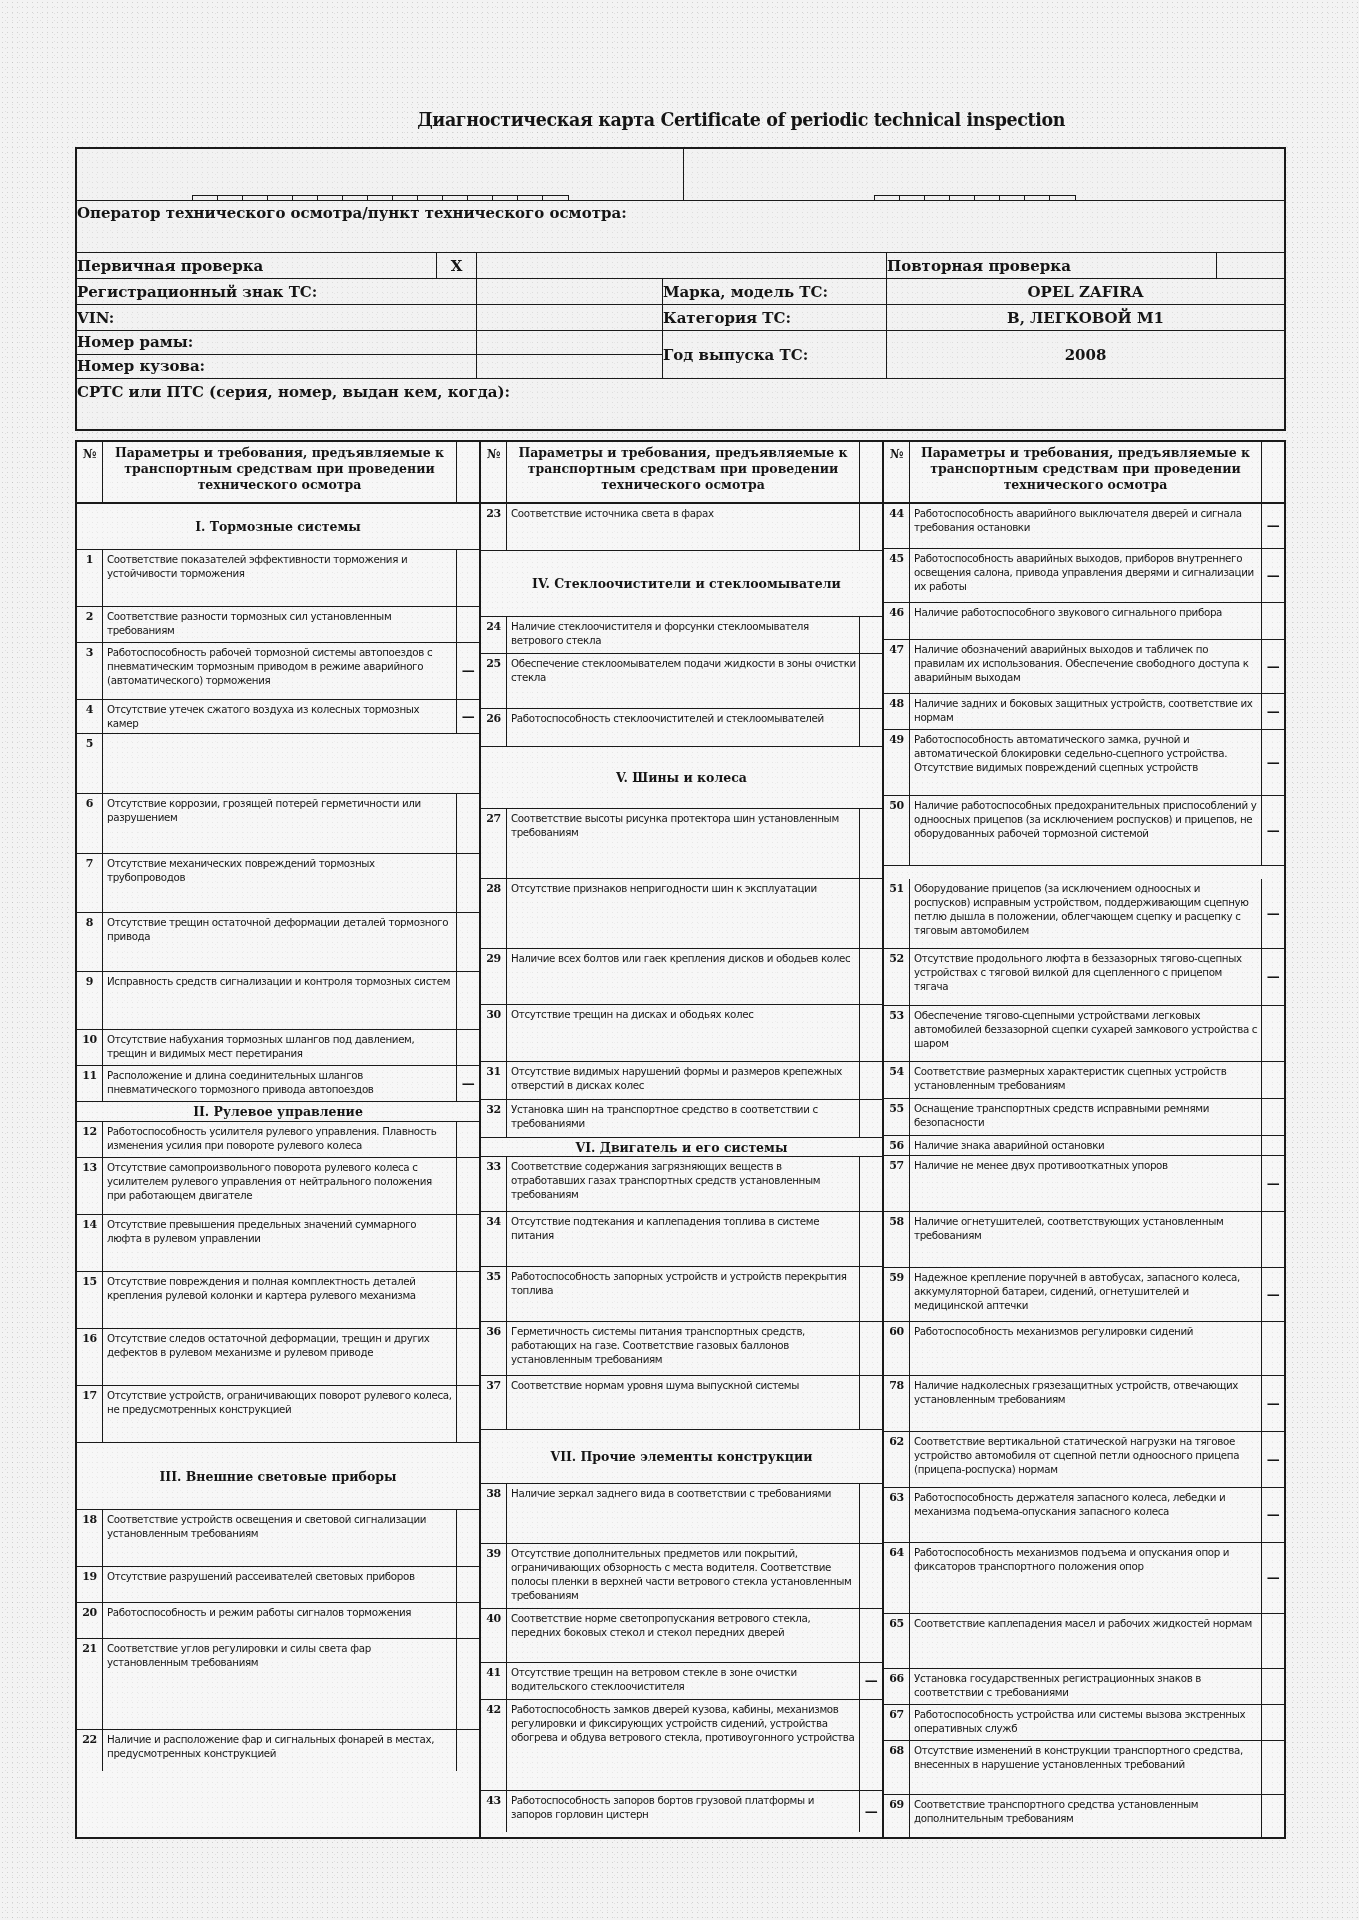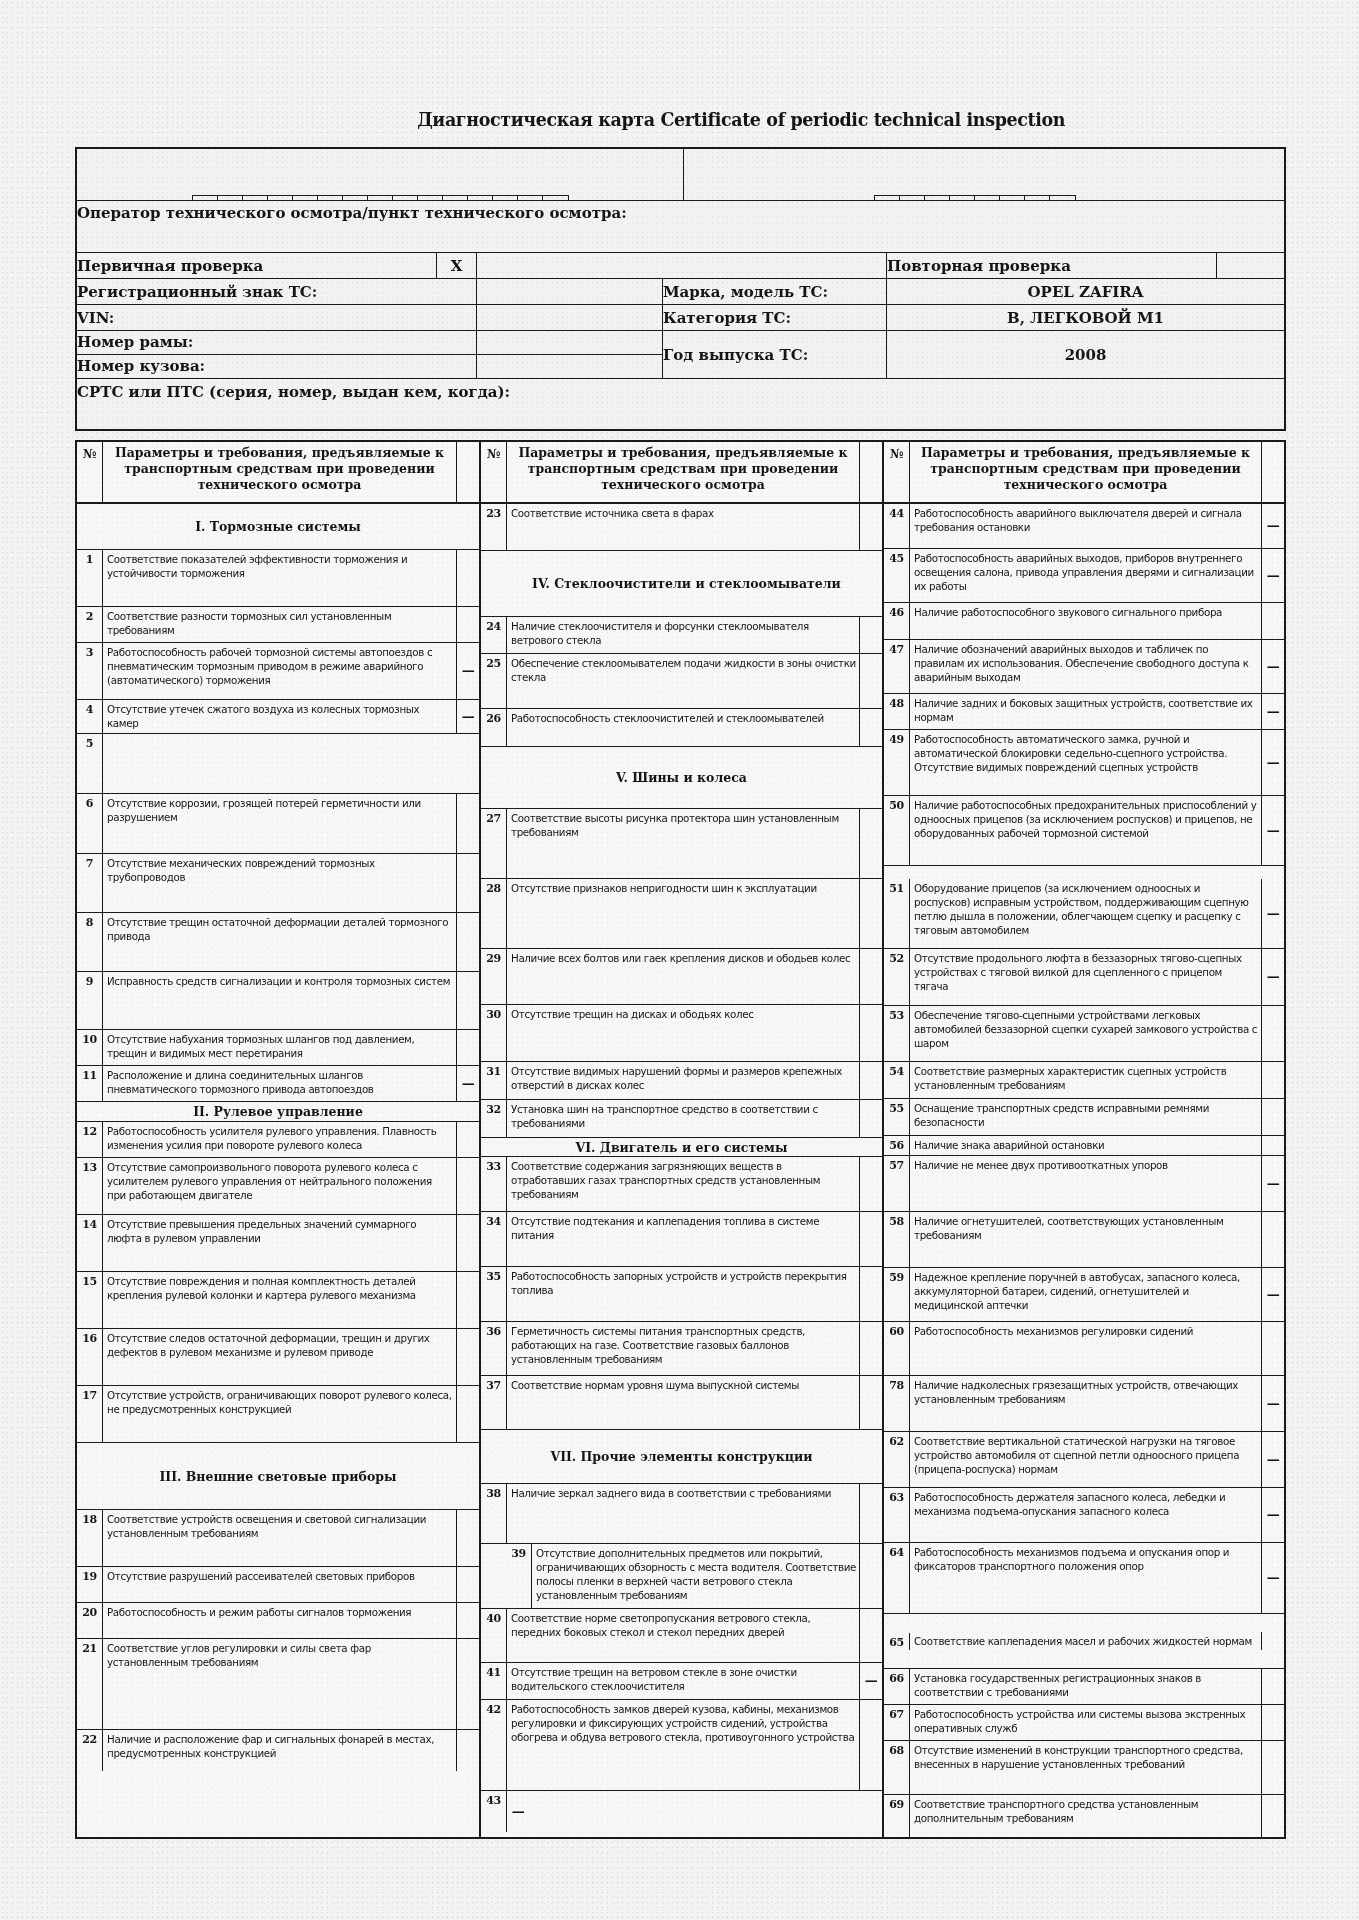--- a/index.html
+++ b/index.html
@@ -330,21 +330,21 @@
         <div class="n">37</div>
         <div class="t">Соответствие нормам уровня шума выпускной системы</div>
         <div class="m"></div>
       </div>
       <div class="sec" style="height: 54px;">VII. Прочие элементы конструкции</div>
       <div class="r" style="min-height: 60px;">
         <div class="n">38</div>
         <div class="t">Наличие зеркал заднего вида в соответствии с требованиями</div>
         <div class="m"></div>
       </div>
-      <div class="r" style="min-height: 65px; padding-left: 25px;">
+      <div class="r" style="min-height: 65px;">
         <div class="n">39</div>
         <div class="t">Отсутствие дополнительных предметов или покрытий, ограничивающих обзорность с места водителя. Соответствие полосы пленки в верхней части ветрового стекла установленным требованиям</div>
         <div class="m"></div>
       </div>
       <div class="r" style="min-height: 54px;">
         <div class="n">40</div>
         <div class="t">Соответствие норме светопропускания ветрового стекла, передних боковых стекол и стекол передних дверей</div>
         <div class="m"></div>
       </div>
       <div class="r" style="min-height: 37px;">
@@ -352,20 +352,21 @@
         <div class="t">Отсутствие трещин на ветровом стекле в зоне очистки водительского стеклоочистителя</div>
         <div class="m">—</div>
       </div>
       <div class="r" style="min-height: 91px;">
         <div class="n">42</div>
         <div class="t">Работоспособность замков дверей кузова, кабины, механизмов регулировки и фиксирующих устройств сидений, устройства обогрева и обдува ветрового стекла, противоугонного устройства</div>
         <div class="m"></div>
       </div>
       <div class="r" style="min-height: 41px;">
         <div class="n">43</div>
+        <div class="t">Работоспособность запоров бортов грузовой платформы и запоров горловин цистерн</div>
         <div class="m">—</div>
       </div>
     </div>
     <div class="col c3">
       <div class="th">
         <div class="n">№</div>
         <div class="t">Параметры и требования, предъявляемые к транспортным средствам при проведении технического осмотра</div>
         <div class="m"></div>
       </div>
       <div class="r" style="min-height: 45px;">
@@ -466,21 +467,21 @@
       <div class="r" style="min-height: 55px;">
         <div class="n">63</div>
         <div class="t">Работоспособность держателя запасного колеса, лебедки и механизма подъема-опускания запасного колеса</div>
         <div class="m">—</div>
       </div>
       <div class="r" style="min-height: 71px;">
         <div class="n">64</div>
         <div class="t">Работоспособность механизмов подъема и опускания опор и фиксаторов транспортного положения опор</div>
         <div class="m">—</div>
       </div>
-      <div class="r" style="min-height: 55px; align-items: center;">
+      <div class="r" style="min-height: 55px;">
         <div class="n">65</div>
         <div class="t">Соответствие каплепадения масел и рабочих жидкостей нормам</div>
         <div class="m"></div>
       </div>
       <div class="r" style="min-height: 36px;">
         <div class="n">66</div>
         <div class="t">Установка государственных регистрационных знаков в соответствии с требованиями</div>
         <div class="m"></div>
       </div>
       <div class="r" style="min-height: 36px;">

